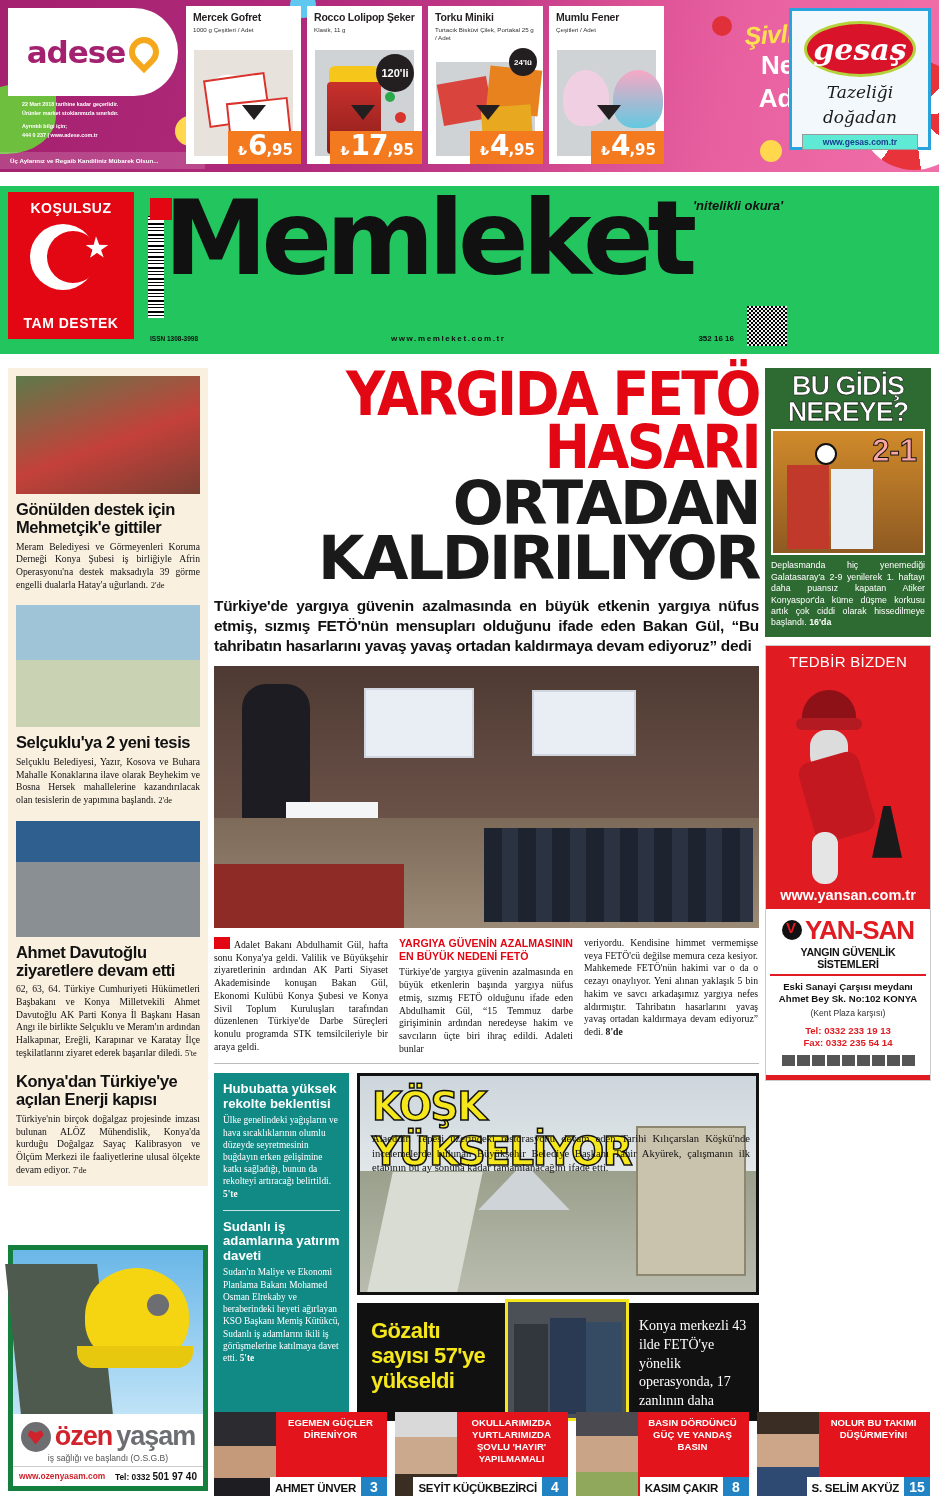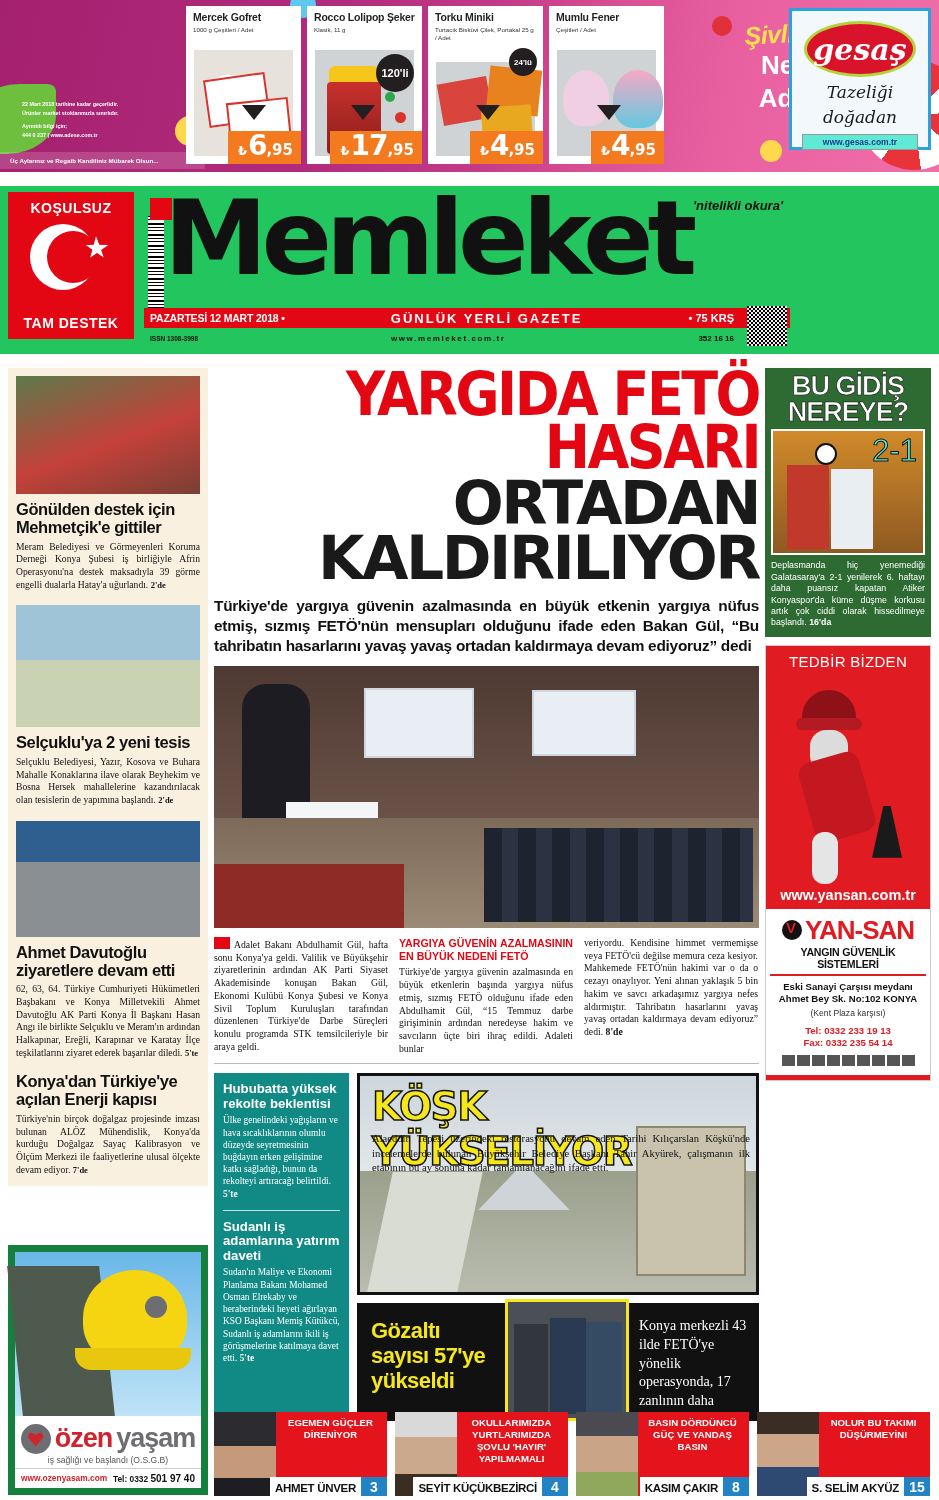--- a/index.html
+++ b/index.html
@@ -96,21 +96,21 @@
      color:#fff; font-size: 30px; font-weight: bold; font-style: italic; line-height: 52px; font-family:"DejaVu Serif", serif; }
   .gesas .tz { margin-top: 6px; font-size: 17px; font-style: italic; font-family:"DejaVu Serif", serif; color:#1a1a1a; line-height:1.1; }
   .gesas .gurl { margin: 8px 10px 0; background:#5eead4; border:1px solid #999; color:#1a3f8f; font-size:8.5px; font-weight:bold; padding:2px 0; }
 
   
   .left-col { position: absolute; left: 8px; top: 368px; width: 200px; background: #faf0e0; padding: 8px 8px 10px 8px; }
   .ph { background: #cfd3d6; }
   .lstory { margin-bottom: 14px; }
   .lstory h3 { font-size: 16.5px; line-height: 1.08; font-weight: bold; color: #111; margin: 7px 0 4px; letter-spacing: -0.4px; }
   .lstory p { font-size: 9.6px; line-height: 1.32; color: #111; font-family: "Liberation Serif", serif; text-align: justify; }
-  .lstory .pg { font-weight: bold; font-size: 8.5px; }
+  .lstory .pg { font-weight: normal; font-size: 8.5px; }
 
   .center-col { position: absolute; left: 214px; top: 368px; width: 545px; }
   .head-red { color: #e30613; font-size: 60px; font-weight: bold; letter-spacing: -2.5px; line-height: 0.88;
      font-family: "DejaVu Sans", sans-serif; font-stretch: condensed; text-align:right;}
   .head-blk { color: #1a1a1a; font-size: 60px; font-weight: bold; letter-spacing: -2.5px; line-height: 0.92;
      font-family: "DejaVu Sans", sans-serif; text-align:right; margin-top:2px;}
   .head-sub { font-size: 15.4px; line-height: 1.30; font-weight: bold; color:#111; margin-top: 10px; text-align: justify; letter-spacing: -0.25px; }
 
   .mainphoto { margin-top: 10px; width: 545px; height: 262px; background:#6a5a55; position: relative; overflow:hidden; }
   .cols3 { display: flex; gap: 11px; margin-top: 9px; }
@@ -134,40 +134,40 @@
   .gozalti { margin-top: 8px; width: 402px; height: 118px; background:#111; position: relative; }
   .gozalti h3 { position: absolute; left: 14px; top: 16px; width: 130px; color:#f5e71c; font-size:22px; font-weight:bold; line-height:1.12; letter-spacing:-0.6px; }
   .gozalti .gph { position:absolute; left: 148px; top: -4px; width: 124px; height: 122px; background:#4b5057; border:3px solid #f5e71c; }
   .gozalti p { position:absolute; left: 282px; top: 14px; width: 110px; color:#fff; font-size:14px; line-height:1.33; font-family:"Liberation Serif",serif; }
 
   
   .right-col { position: absolute; left: 765px; top: 368px; width: 166px; }
   .sportbox { background:#2e6b32; padding: 6px 6px 8px; }
   .sportbox h3 { color:#fff; font-size: 27px; font-weight: bold; line-height: 0.95; letter-spacing:-1px; text-align:center; -webkit-text-stroke:0.6px #111;}
   .sport-photo { margin-top: 4px; height: 126px; background:#6b4a3c; border:2px solid #fff; position:relative; }
-  .score { position:absolute; right: 6px; top: 2px; color:#5eead4; font-size: 31px; font-weight:normal; -webkit-text-stroke:1px #111; }
+  .score { position:absolute; right: 6px; top: 2px; color:#fca5a5; font-size: 31px; font-weight:bold; -webkit-text-stroke:1px #111; }
   .sportbox p { color:#fff; font-size: 8.8px; line-height:1.3; margin-top:5px; text-align:justify; }
   .yansan { margin-top: 8px; border:1px solid #ccc; }
   .ys-red { background:#e11b22; position:relative; height: 263px; }
   .ys-red .tb { color:#fff; text-align:center; font-size:15px; padding-top:7px; letter-spacing:.3px;}
   .ys-red .wurl { position:absolute; bottom:6px; left:0; right:0; text-align:center; color:#fff; font-size:14.5px; font-weight:bold; }
   .ys-white { background:#fff; text-align:center; padding: 6px 4px 5px; }
   .ys-name { font-size: 26px; font-weight: bold; color:#e11b22; letter-spacing:-1px; display:flex; align-items:center; justify-content:center; gap:3px;}
   .ys-dot { width:20px;height:20px;border-radius:50%;background:#111;display:inline-block;position:relative;}
   .ys-dot::after{content:"V";position:absolute;left:4px;top:-1px;color:#e11b22;font-size:15px;font-weight:bold;}
   .ys-sub { font-size:10.6px; font-weight:bold; color:#111; letter-spacing:-0.2px; border-bottom:2px solid #e11b22; padding-bottom:4px;}
   .ys-addr { font-size:9.6px; font-weight:bold; color:#111; margin-top:5px; line-height:1.25;}
   .ys-note { font-size:8.6px; color:#333; margin-top:3px;}
   .ys-tel { font-size:9.6px; font-weight:bold; color:#e11b22; margin-top:7px; line-height:1.3;text-align:center;}
   .ys-icons { display:flex; gap:2px; justify-content:center; margin-top:5px; }
   .ys-icons i { width:13px;height:11px;background:#555;display:block; }
   .ys-footline { height:5px; background:#e11b22; margin-top:4px; }
 
   
-  .ozen { position:absolute; left:8px; top:1245px; width:200px; border:7px solid #15803d; }
+  .ozen { position:absolute; left:8px; top:1245px; width:200px; border:5px solid #15803d; }
   .ozen-img { height:164px; background:linear-gradient(#6ab7e8,#bfe3f7); position:relative; }
   .ozen-white { background:#fff; text-align:center; padding:7px 0 3px; }
   .ozen-logo { font-size:27px; font-weight:bold; letter-spacing:-1px; display:flex; align-items:center; justify-content:center; gap:4px;}
   .ozen-logo .o { color:#d0232b; }
   .ozen-logo .y { color:#6d6e71; }
   .gearheart { width:30px;height:30px;border-radius:50%;background:#6d6e71;position:relative;}
   .gearheart::after{content:"";position:absolute;left:7px;top:8px;width:16px;height:15px;background:#d0232b;
      clip-path: polygon(50% 100%,0 35%,15% 5%,50% 22%,85% 5%,100% 35%);}
   .ozen-sub { font-size:8.6px; color:#555; margin-top:1px;}
   .ozen-bar { background:#fff; border-top:1px solid #ccc; display:flex; font-size:8.4px; color:#d0232b; font-weight:bold; padding:4px 6px; justify-content:space-between;}
@@ -191,20 +191,24 @@
   <div class="topad">
     <div class="blob" style="left:290px;top:-8px;width:26px;height:26px;background:#5ec8f0;"></div>
     <div class="blob" style="left:556px;top:6px;width:18px;height:18px;background:#ffd84d;"></div>
     <div class="blob" style="left:712px;top:16px;width:20px;height:20px;background:#e0303a;"></div>
     <div class="blob" style="left:838px;top:20px;width:22px;height:22px;background:#ffd84d;"></div>
     <div class="blob" style="left:905px;top:42px;width:20px;height:20px;background:#5ec8f0;"></div>
     <div class="blob" style="left:760px;top:140px;width:22px;height:22px;background:#ffd84d;"></div>
     <div class="blob" style="left:-34px;top:84px;width:90px;height:70px;background:#6fbf3e;border-radius:60% 10% 55% 20%;"></div>
     <div class="blob" style="left:175px;top:116px;width:30px;height:30px;background:#ffd84d;"></div>
 
+    <div class="adese-panel">
+      <span class="adese-word">adese</span>
+      <span class="adese-mark"></span>
+    </div>
 
     <div class="adese-legal">
       <span>22 Mart 2018 tarihine kadar geçerlidir.</span><br>
       <span>Ürünler market stoklarımızla sınırlıdır.</span>
       <span class="sp"></span>
       <span>Ayrıntılı bilgi için;</span><br>
       <span>444 0 237 | www.adese.com.tr</span>
     </div>
     <div class="adese-ribbon">Üç Aylarınız ve Regaib Kandiliniz Mübarek Olsun...</div>
 
@@ -293,25 +297,20 @@
       <div class="star5"></div>
       <div class="tamdestek">TAM DESTEK</div>
     </div>
     <div class="barcode"></div>
   </div>
 
   <div class="redsq"></div>
   <div class="logo-memleket">Memleket</div>
   <div class="tagline">'nitelikli okura'</div>
 
-  <div class="redbar">
-    <span class="date">PAZARTESİ 12 MART 2018 •</span>
-    <span class="mid">GÜNLÜK YERLİ GAZETE</span>
-    <span class="price">• 75 KRŞ</span>
-  </div>
   <div class="underbar">
     <span class="issn">ISSN 1308-3998</span>
     <span class="url">www.memleket.com.tr</span>
     <span class="tel">352 16 16</span>
   </div>
   <div class="qr"></div>
 
   <div class="gesas">
     <div class="gesas-oval">gesaş</div>
     <div class="tz">Tazeliği</div>
@@ -409,21 +408,21 @@
     <div class="sportbox">
       <h3>BU GİDİŞ</h3>
       <h3>NEREYE?</h3>
       <div class="sport-photo">
         <div style="position:absolute;left:0;top:0;right:0;bottom:0;background:linear-gradient(#d08a2a,#8e5a22);"></div>
         <div style="position:absolute;left:14px;top:34px;width:42px;height:84px;background:#c0392b;"></div>
         <div style="position:absolute;left:58px;top:38px;width:42px;height:80px;background:#e8eef2;"></div>
         <div style="position:absolute;left:42px;top:12px;width:22px;height:22px;border-radius:50%;background:#fff;border:2px solid #111;"></div>
         <div class="score">2-1</div>
       </div>
-      <p><span>Deplasmanda hiç yenemediği Galatasaray'a 2-1 yenilerek 6. haftayı daha puansız kapatan Atiker Konyaspor'da küme düşme korkusu artık çok ciddi olarak hissedilmeye başlandı.</span> <b>16'da</b></p>
+      <p><span>Deplasmanda hiç yenemediği Galatasaray'a 2-9 yenilerek 1. haftayı daha puansız kapatan Atiker Konyaspor'da küme düşme korkusu artık çok ciddi olarak hissedilmeye başlandı.</span> <b>16'da</b></p>
     </div>
 
     <div class="yansan">
       <div class="ys-red">
         <div class="tb">TEDBİR BİZDEN</div>
         <div style="position:absolute;left:36px;top:44px;width:54px;height:30px;background:#8e1118;border-radius:28px 28px 0 0;"></div>
         <div style="position:absolute;left:30px;top:72px;width:66px;height:12px;background:#b31a22;border-radius:6px;"></div>
         <div style="position:absolute;left:44px;top:84px;width:38px;height:42px;background:#dcdcdc;border-radius:16px;"></div>
         <div style="position:absolute;left:40px;top:110px;width:62px;height:82px;background:#c41820;border-radius:12px;transform:rotate(-16deg);"></div>
         <div style="position:absolute;left:106px;top:160px;width:30px;height:52px;background:#1a1a1a;clip-path:polygon(38% 0,62% 0,100% 100%,0 100%);"></div>

